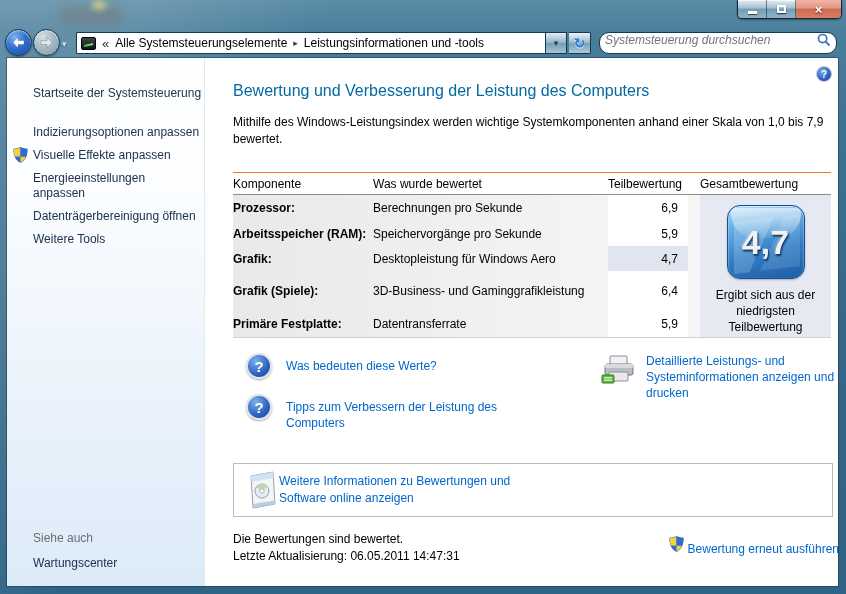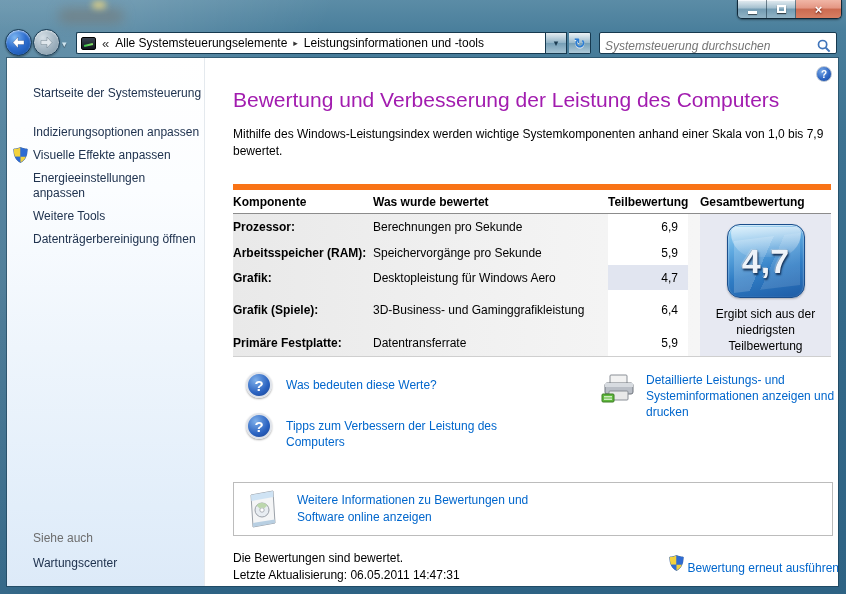--- a/index.html
+++ b/index.html
@@ -59,21 +59,21 @@
     background:linear-gradient(180deg,rgba(255,255,255,.85),rgba(200,220,232,.55) 50%,rgba(160,190,208,.5) 51%,rgba(205,225,236,.7)); }
   .crumb-dd-btn span { font-size:9px; color:#1c3c52; }
   .refresh-btn { position:absolute; left:569px; top:4px; width:22px; height:22px;
     border:1px solid #16394f; border-left:none; border-radius:0 2px 2px 0;
     display:flex; align-items:center; justify-content:center;
     background:linear-gradient(180deg,rgba(255,255,255,.9),rgba(205,224,235,.6) 50%,rgba(165,195,212,.5) 51%,rgba(210,228,238,.75)); }
   .refresh-btn span { color:#2b7cd3; font-size:14px; font-weight:bold; line-height:1;
     text-shadow:0 1px 0 rgba(255,255,255,.7); }
 
   .search-box { position:absolute; left:599px; top:4px; width:238px; height:22px; background:#fff;
-    border:1px solid #16394f; border-radius:2px; display:flex; align-items:flex-end; padding:0 5px; }
+    border:1px solid #16394f; border-radius:10px; display:flex; align-items:flex-start; padding:0 5px; }
   .search-box input { flex:1; border:none; outline:none; font:italic 12px "Liberation Sans","DejaVu Sans",sans-serif;
     color:#7b7b7b; background:transparent; min-width:0; }
   .search-ico { flex:0 0 auto; }
 
   
   .content { position:absolute; left:7px; top:58px; width:831px; height:528px; background:#fff;
     box-shadow:0 0 0 1px rgba(15,45,65,.45); overflow:hidden; }
 
   
   .sidebar { position:absolute; left:0; top:0; width:198px; height:100%;
@@ -86,27 +86,27 @@
   .side-bottom { position:absolute; left:26px; bottom:16px; }
   .see-also { color:#6d6d6d; margin-bottom:11px; }
   .side-bottom-link { color:#20334f; cursor:pointer;text-align:right; }
 
   
   .main { position:absolute; left:199px; top:0; right:0; bottom:0; padding-left:27px; }
   .help-top { position:absolute; top:8px; right:6px; width:16px; height:16px; border-radius:50%;
     background:radial-gradient(circle at 35% 30%,#79a9e8,#2a62c0 60%,#1b4a9e);
     border:1px solid #b9c4d2; color:#fff; font-size:10px; font-weight:bold;
     display:flex; align-items:center; justify-content:center; cursor:pointer; }
-  .page-title { margin-top:30px; font-size:21px; color:#a21caf; font-weight:normal; }
+  .page-title { margin-top:24px; font-size:16px; color:#0369a1; font-weight:normal; }
   .intro { margin-top:14px; width:600px; line-height:17px; color:#000; }
 
   
   .wei-table { margin-top:24px; width:598px; }
   .thead { display:grid; grid-template-columns:140px 235px 80px 12px 131px; align-items:center;
-    height:30px; border-top:6px solid #f97316; border-bottom:1px solid #8c8c8c; font-weight:bold; }
+    height:23px; border-top:1px solid #f97316; border-bottom:1px solid #8c8c8c; font-weight:normal; }
   .thead .h-score { text-align:right; padding-right:10px; }
   .tbody { display:grid; grid-template-columns:140px 235px 80px 12px 131px;
     grid-template-rows:26px 25px 25px 40px 26px;
     background:linear-gradient(90deg,#e9e9e9 0%,#f3f3f3 55%,#f9f9f9 100%);
     border-bottom:1px solid #cfcfcf; }
   .cell { display:flex; align-items:center; line-height:14px; }
   .comp { grid-column:1; font-weight:bold; }
   .desc { grid-column:2; }
   .score { grid-column:3; justify-content:flex-end; padding-right:10px; background:#fff; }
   .score.hl { background:#e1e5f0; }
@@ -139,21 +139,21 @@
   .link-text { color:#0066cc; line-height:16px; padding-top:5px; cursor:pointer; }
   .link-text.two { max-width:235px; }
   .links-right { flex:1; display:flex; gap:9px; align-items:flex-start; }
   .print-ico { flex:0 0 auto; margin-top:2px; }
   .links-right .link-text { padding-top:0; max-width:200px; }
 
   
   .online-box { margin-top:17px; width:600px; height:54px; border:1px solid #bcbcbc;
     display:flex; align-items:center; }
   .box-ico { margin-left:13px; flex:0 0 auto; }
-  .online-link { margin-left:18px; width:265px; color:#0066cc; line-height:17px; cursor:pointer; }
+  .online-link { width:265px; color:#0066cc; line-height:17px; cursor:pointer; }
   .nb-logo { margin-left:auto; margin-right:10px; color:#000; line-height:13px; cursor:default; }
   .nb-line1 { font-size:15px; font-weight:bold; letter-spacing:.3px; }
   .nb-line2 { font-size:15px; font-weight:bold; letter-spacing:.3px; }
   .nb-com { font-size:8px; font-weight:bold; }
 
   
   .status-row { margin-top:14px; width:606px; display:flex; align-items:flex-start; }
   .status-lines { line-height:17px; }
   .rerun { margin-left:auto; display:flex; align-items:center; gap:4px; cursor:pointer; }
   .rerun span.lbl { color:#0066cc;margin-top:11px; }
@@ -232,24 +232,24 @@
               <path d="M2.2 9.8 C3.2 12.2 4.9 14.2 7.5 15.5 L7.5 9.8 Z" fill="#2e6bd3"></path>
               <path d="M7.5 15.5 C10.1 14.2 11.8 12.2 12.8 9.8 L7.5 9.8 Z" fill="#f3d23e"></path>
             </svg>
           </span>
           <span>Visuelle Effekte anpassen</span>
         </div>
         <div class="side-item">
           <span>Energieeinstellungen anpassen</span>
         </div>
         <div class="side-item">
+          <span>Datenträgerbereinigung öffnen</span>
+        </div>
+        <div class="side-item">
           <span>Weitere Tools</span>
-        </div>
-        <div class="side-item">
-          <span>Datenträgerbereinigung öffnen</span>
         </div>
       </div>
       <div class="side-bottom">
         <div class="see-also">Siehe auch</div>
         <div class="side-bottom-link">Wartungscenter</div>
       </div>
     </div>
 
     <div class="main">
       <div class="help-top">?</div>

